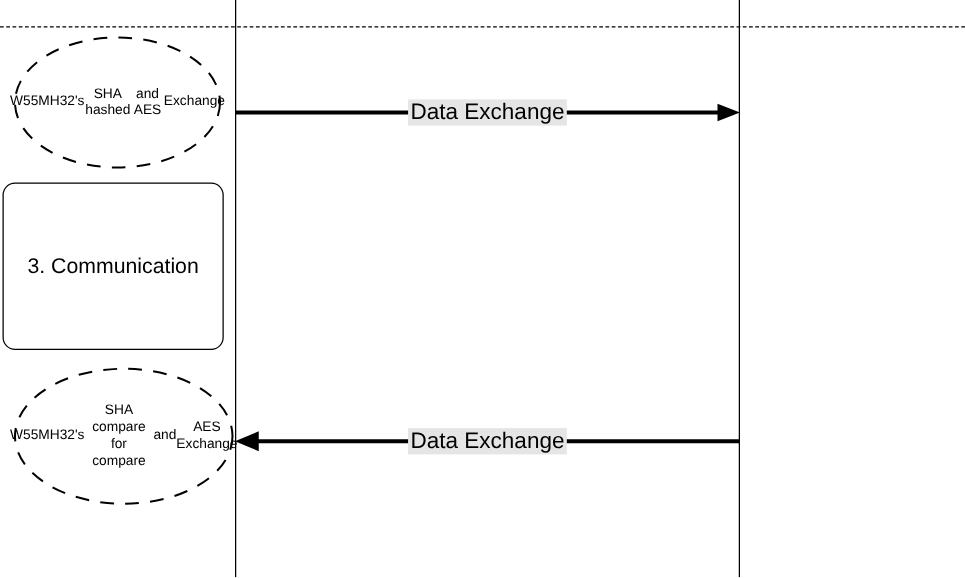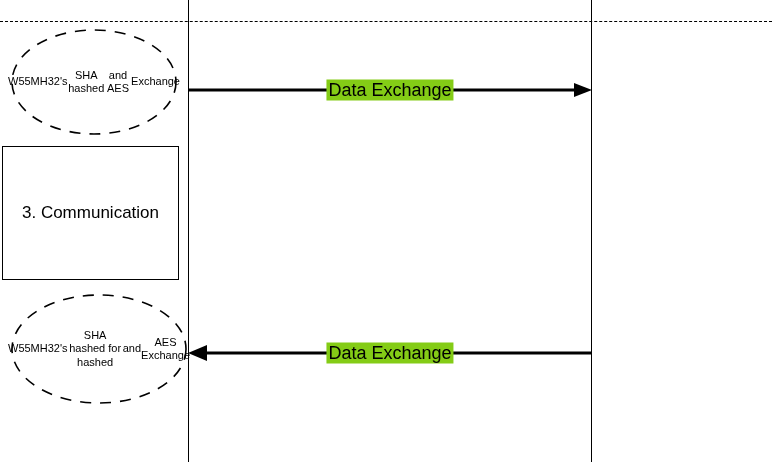--- a/index.html
+++ b/index.html
@@ -87,21 +87,21 @@
   .msg svg {
     position: absolute;
     left: 0;
     top: 0;
   }
   .msg .msg-label {
     position: absolute;
     left: 50%;
     top: 50%;
     transform: translate(-50%, -50%);
-    background: #84cc16;
+    background: #e5e5e5;
     padding: 0 2px;
     font-size: 18px;
     line-height: 21px;
     white-space: nowrap;
     color: #000000;
   }
 </style>
 </head>
 <body>
 
@@ -117,31 +117,31 @@
       <ellipse cx="86" cy="56" rx="82" ry="52" fill="#ffffff" stroke="#000000" stroke-width="1.6" stroke-dasharray="11 9" stroke-linecap="butt"></ellipse>
     </svg>
     <div class="cloud-text">
       <span>W55MH32's</span>
       <span>SHA hashed</span>
       <span>and AES</span>
       <span>Exchange</span>
     </div>
   </div>
 
-  <div class="phase-box" style="left:2px; top:146px; width:177px; height:134px;">
+  <div class="phase-box" style="left:2px; top:146px; width:177px; height:134px;border-radius:10px;">
     <span class="label">3. Communication</span>
   </div>
 
   <div class="cloud" style="left:8px; top:291px; width:182px; height:116px;">
     <svg width="182" height="116" viewBox="0 0 182 116">
       <ellipse cx="91" cy="58" rx="87" ry="54" fill="#ffffff" stroke="#000000" stroke-width="1.6" stroke-dasharray="11 9" stroke-linecap="butt"></ellipse>
     </svg>
     <div class="cloud-text">
       <span>W55MH32's</span>
-      <span>SHA hashed for hashed</span>
+      <span>SHA compare for compare</span>
       <span>and</span>
       <span>AES Exchange</span>
     </div>
   </div>
 
   <div class="msg" style="left:188px; top:77px; width:404px;">
     <svg width="404" height="26" viewBox="0 0 404 26">
       <line x1="0" y1="13" x2="392" y2="13" stroke="#000000" stroke-width="3.2"></line>
       <polygon points="404,13 386,6 386,20" fill="#000000"></polygon>
     </svg>

